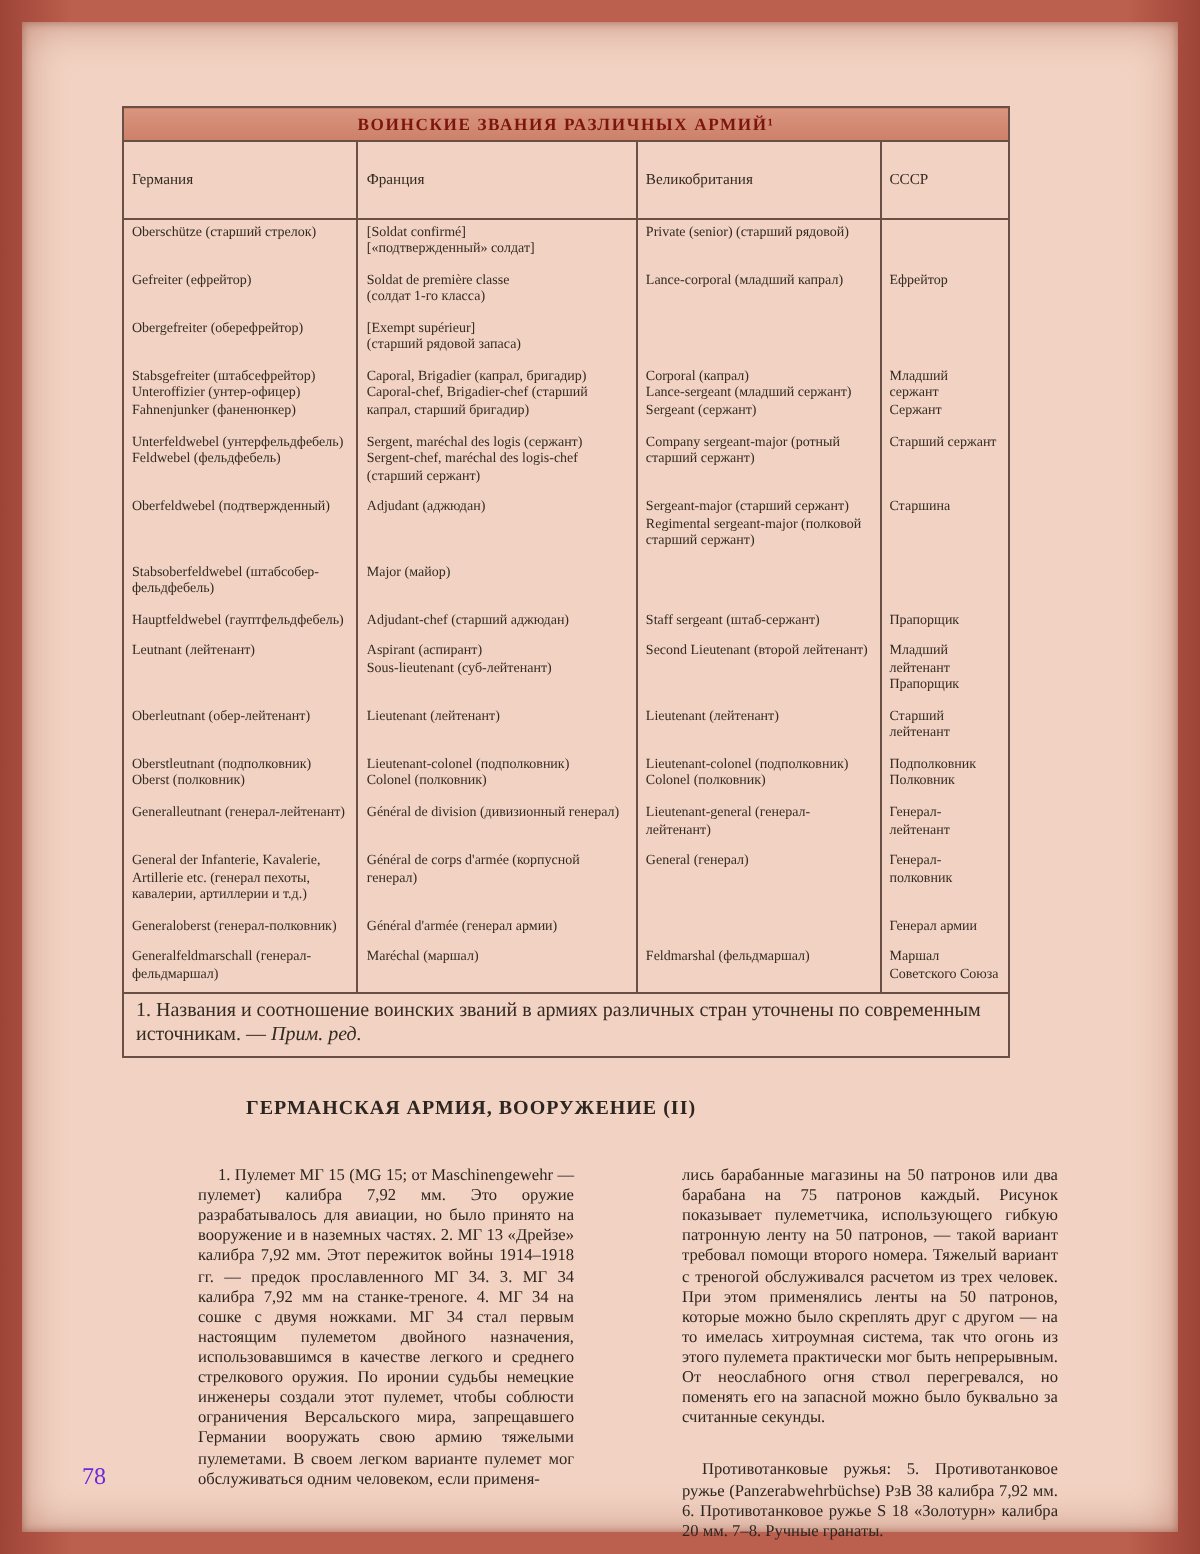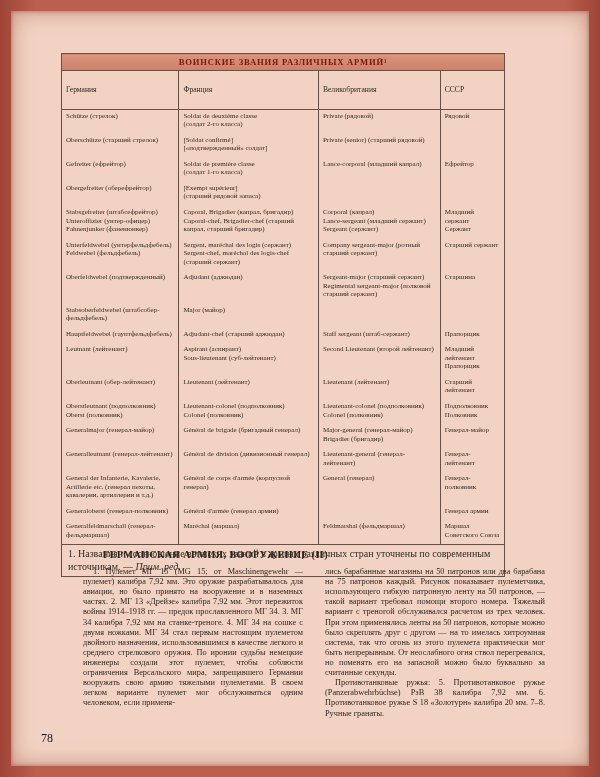--- a/index.html
+++ b/index.html
@@ -42,28 +42,28 @@
   }
   td.footnote-cell{
     border:1px solid var(--table-border,#6a5044);
     font-size:10px;padding:3px 6px;
   }
   td.footnote-cell .attrib{font-style:italic;}
   
   .article{position:absolute;left:72px;right:44px;top:538px;}
   .article-heading{
     font-size:10px;font-weight:bold;letter-spacing:.5px;
-    margin:0 0 7px 20px;
+    margin:0 0 7px 40px;
   }
   .cols{display:flex;gap:22px;}
   .col{flex:1;font-size:8.3px;line-height:1.22;text-align:justify;}
-  .col p{margin:0;}
+  .col p{margin:16px;}
   .col p.indent{text-indent:10px;}
   .page-number{
-    position:absolute;left:30px;bottom:20px;font-size:12px;color:#0f172a;
+    position:absolute;left:30px;bottom:20px;font-size:12px;color:#6d28d9;
   }
 </style>
 </head>
 <body>
 
 <div class="page">
 
   <table class="ranks">
     <colgroup>
       <col style="width:26.5%">
@@ -77,27 +77,20 @@
       </tr>
       <tr>
         <th class="col-header">Германия</th>
         <th class="col-header">Франция</th>
         <th class="col-header">Великобритания</th>
         <th class="col-header">СССР</th>
       </tr>
     </thead>
     <tbody>
         <tr>
-          <td class="rank-cell">Schütze (стрелок)</td>
-          <td class="rank-cell">Soldat de deuxième classe
-(солдат 2-го класса)</td>
-          <td class="rank-cell">Private (рядовой)</td>
-          <td class="rank-cell">Рядовой</td>
-        </tr>
-        <tr>
           <td class="rank-cell">Oberschütze (старший стрелок)</td>
           <td class="rank-cell">[Soldat confirmé]
 [«подтвержденный» солдат]</td>
           <td class="rank-cell">Private (senior) (старший рядовой)</td>
           <td class="rank-cell"></td>
         </tr>
         <tr>
           <td class="rank-cell">Gefreiter (ефрейтор)</td>
           <td class="rank-cell">Soldat de première classe
 (солдат 1-го класса)</td>
@@ -166,27 +159,20 @@
         </tr>
         <tr>
           <td class="rank-cell">Oberstleutnant (подполковник)
 Oberst (полковник)</td>
           <td class="rank-cell">Lieutenant-colonel (подполковник)
 Colonel (полковник)</td>
           <td class="rank-cell">Lieutenant-colonel (подполковник)
 Colonel (полковник)</td>
           <td class="rank-cell">Подполковник
 Полковник</td>
-        </tr>
-        <tr>
-          <td class="rank-cell">Generalmajor (генерал-майор)</td>
-          <td class="rank-cell">Général de brigade (бригадный генерал)</td>
-          <td class="rank-cell">Major-general (генерал-майор)
-Brigadier (бригадир)</td>
-          <td class="rank-cell">Генерал-майор</td>
         </tr>
         <tr>
           <td class="rank-cell">Generalleutnant (генерал-лейтенант)</td>
           <td class="rank-cell">Général de division (дивизионный генерал)</td>
           <td class="rank-cell">Lieutenant-general (генерал-лейтенант)</td>
           <td class="rank-cell">Генерал-лейтенант</td>
         </tr>
         <tr>
           <td class="rank-cell">General der Infanterie, Kavalerie, Artillerie etc. (генерал пехоты, кавалерии, артиллерии и т.д.)</td>
           <td class="rank-cell">Général de corps d'armée (корпусной генерал)</td>

